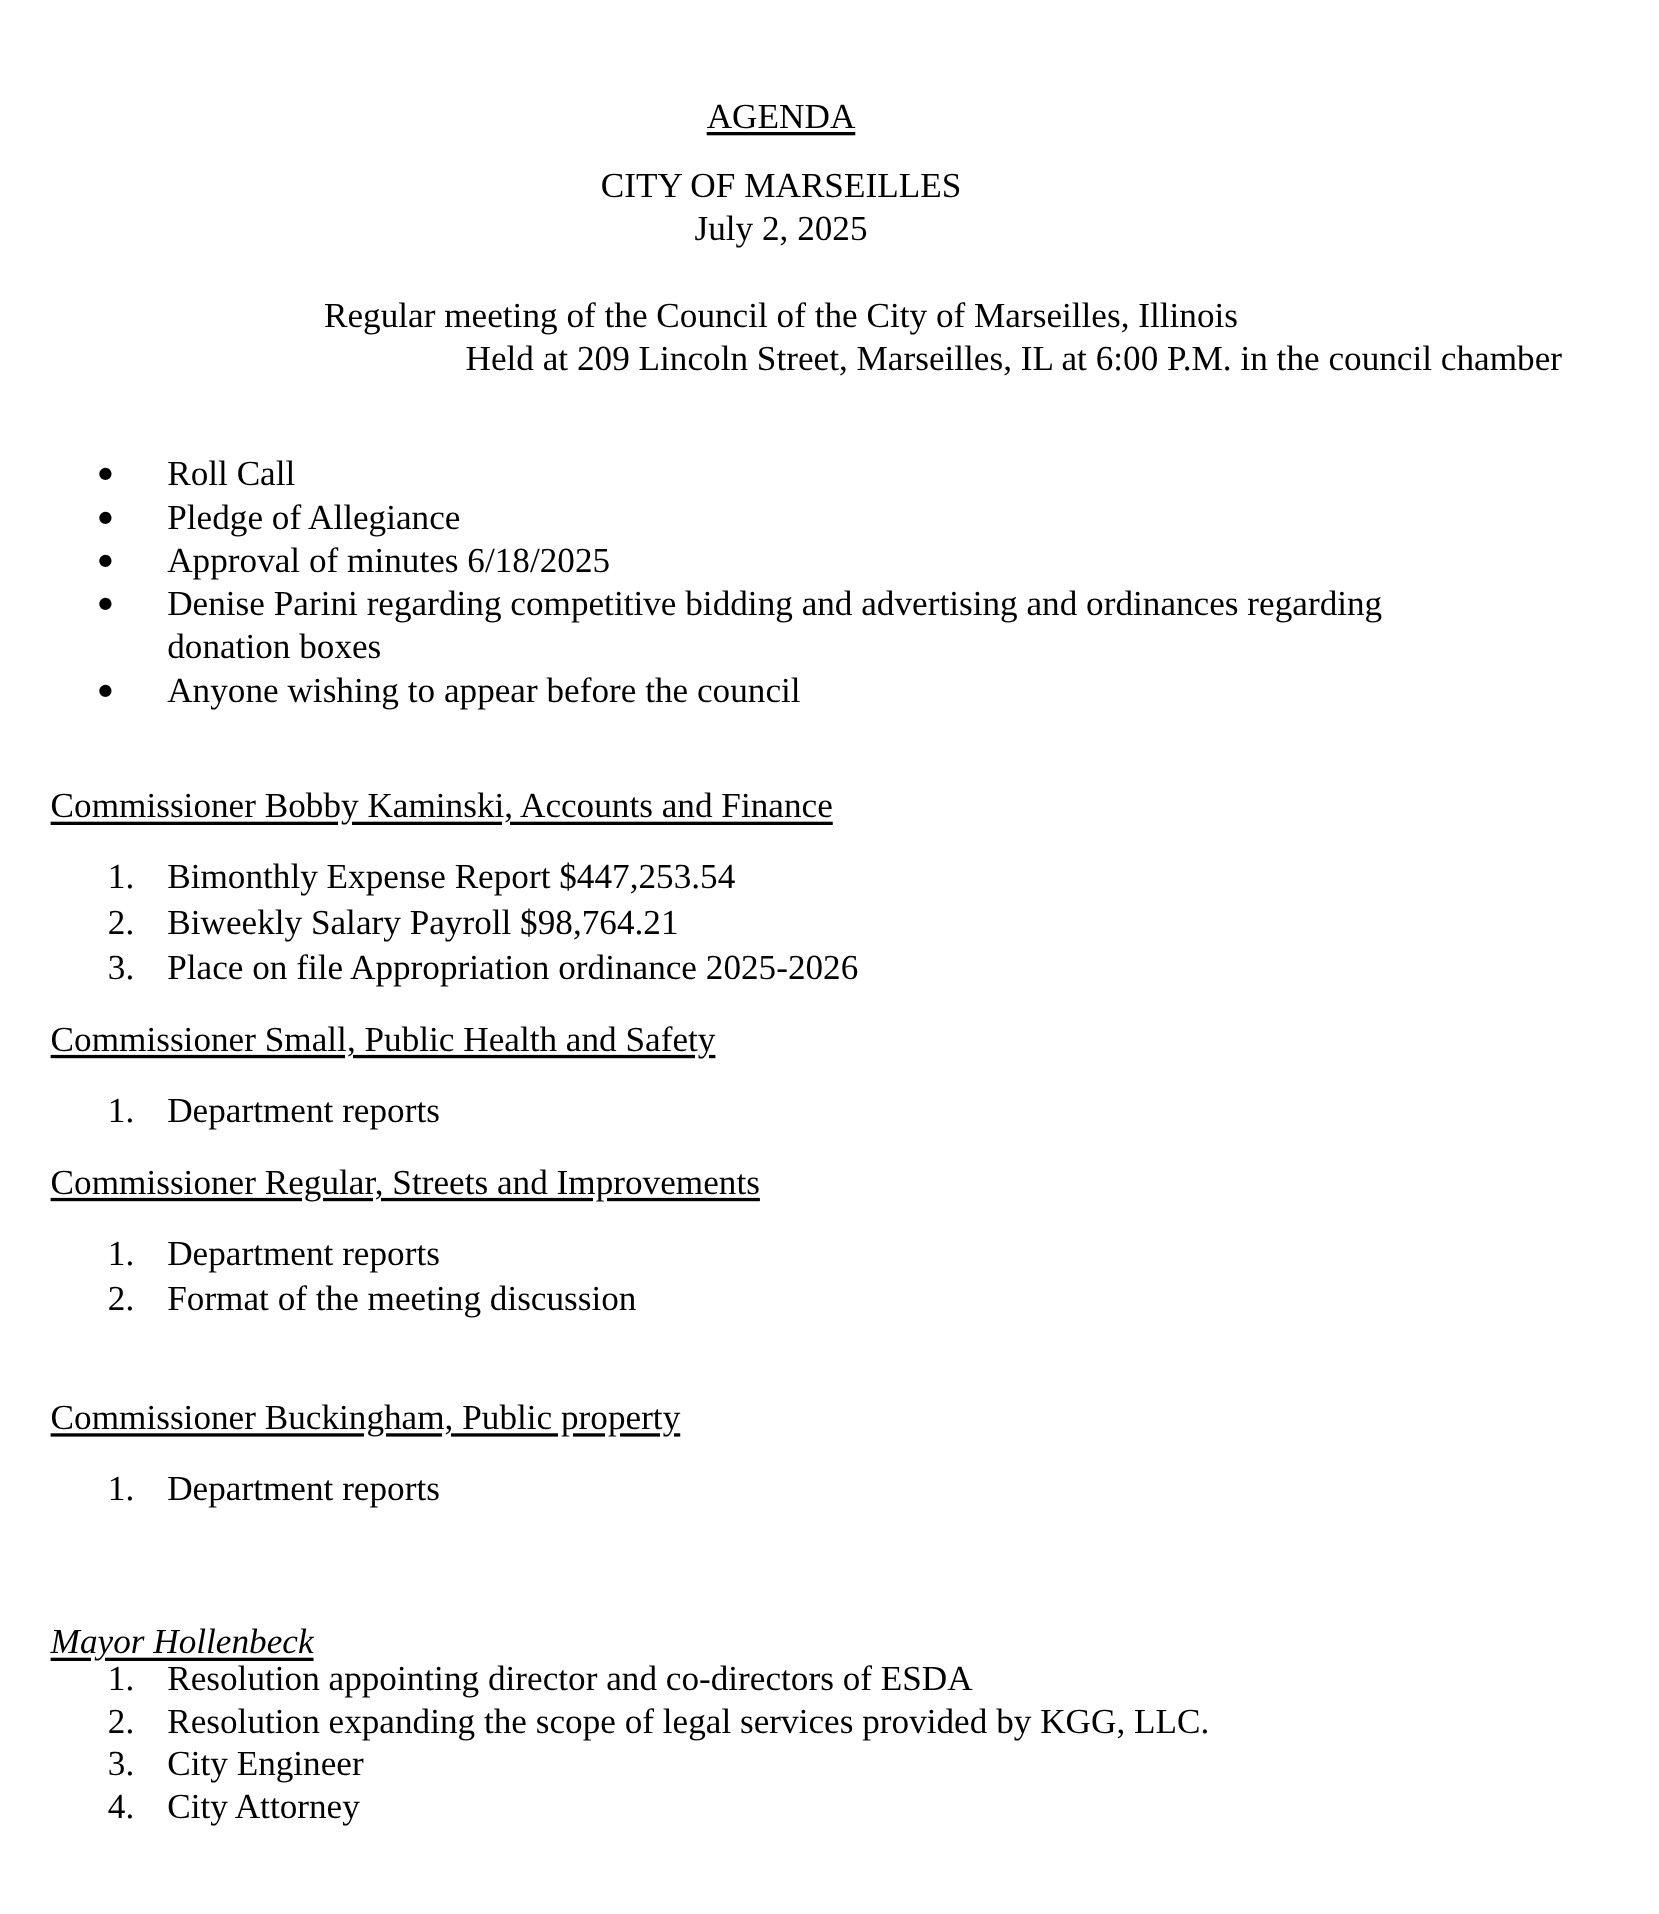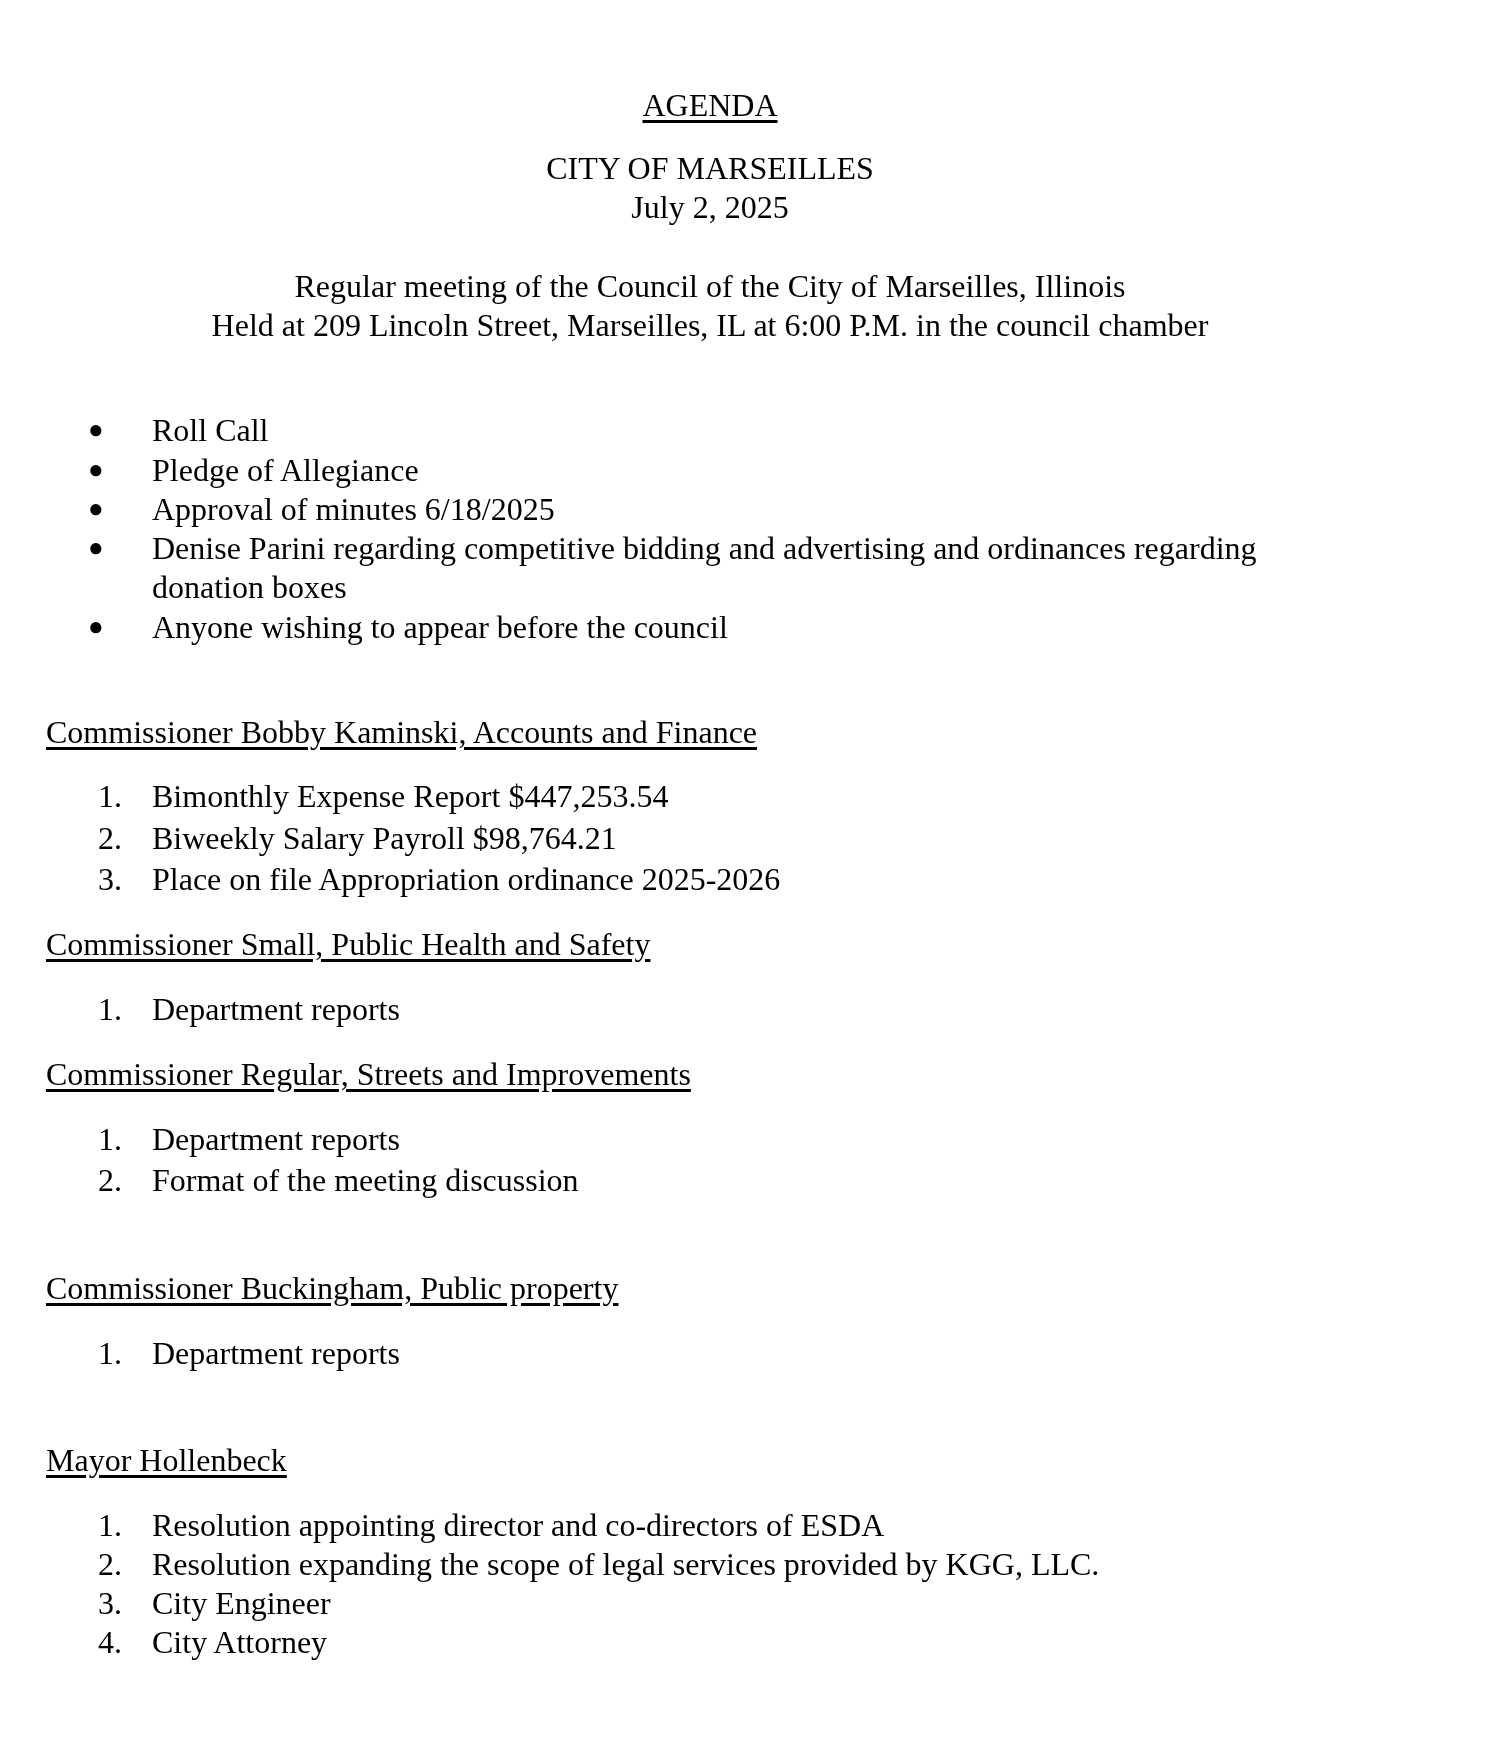--- a/index.html
+++ b/index.html
@@ -23,21 +23,21 @@
     .num-marker { left: 60px; width: 62px; text-align: right; }
     .txt { position: absolute; left: 152px; white-space: nowrap; }
   </style>
 </head>
 <body>
 
 <div class="abs center title" style="top:85px;">AGENDA</div>
 <div class="abs center" style="top:148px;">CITY OF MARSEILLES</div>
 <div class="abs center" style="top:187px;">July 2, 2025</div>
 <div class="abs center" style="top:266px;">Regular meeting of the Council of the City of Marseilles, Illinois</div>
-<div class="abs center" style="top:305px;">Held at 209 Lincoln Street, Marseilles, IL at 6:00 P.M. in the council chamber</div>
+<div class="abs center" style="top:305px;text-align:right;">Held at 209 Lincoln Street, Marseilles, IL at 6:00 P.M. in the council chamber</div>
 
 <div class="abs bullet-list" style="top:0;">
   <div class="row" style="top:410px;">
     <span class="marker bullet-marker">●</span>
     <span class="txt">Roll Call</span>
   </div>
   <div class="row" style="top:450px;">
     <span class="marker bullet-marker">●</span>
     <span class="txt">Pledge of Allegiance</span>
   </div>
@@ -93,21 +93,21 @@
 </div>
 
 <div class="abs heading" style="top:1268px;">Commissioner Buckingham, Public property</div>
 <div class="abs num-list" style="top:0;">
   <div class="row" style="top:1333px;">
     <span class="marker num-marker">1.</span>
     <span class="txt">Department reports</span>
   </div>
 </div>
 
-<div class="abs heading" style="top:1440px;">Mayor Hollenbeck</div>
+<div class="abs heading" style="top:1472px;font-style:italic;">Mayor Hollenbeck</div>
 <div class="abs num-list" style="top:0;">
   <div class="row" style="top:1505px;">
     <span class="marker num-marker">1.</span>
     <span class="txt">Resolution appointing director and co-directors of ESDA</span>
   </div>
   <div class="row" style="top:1544px;">
     <span class="marker num-marker">2.</span>
     <span class="txt">Resolution expanding the scope of legal services provided by KGG, LLC.</span>
   </div>
   <div class="row" style="top:1583px;">

